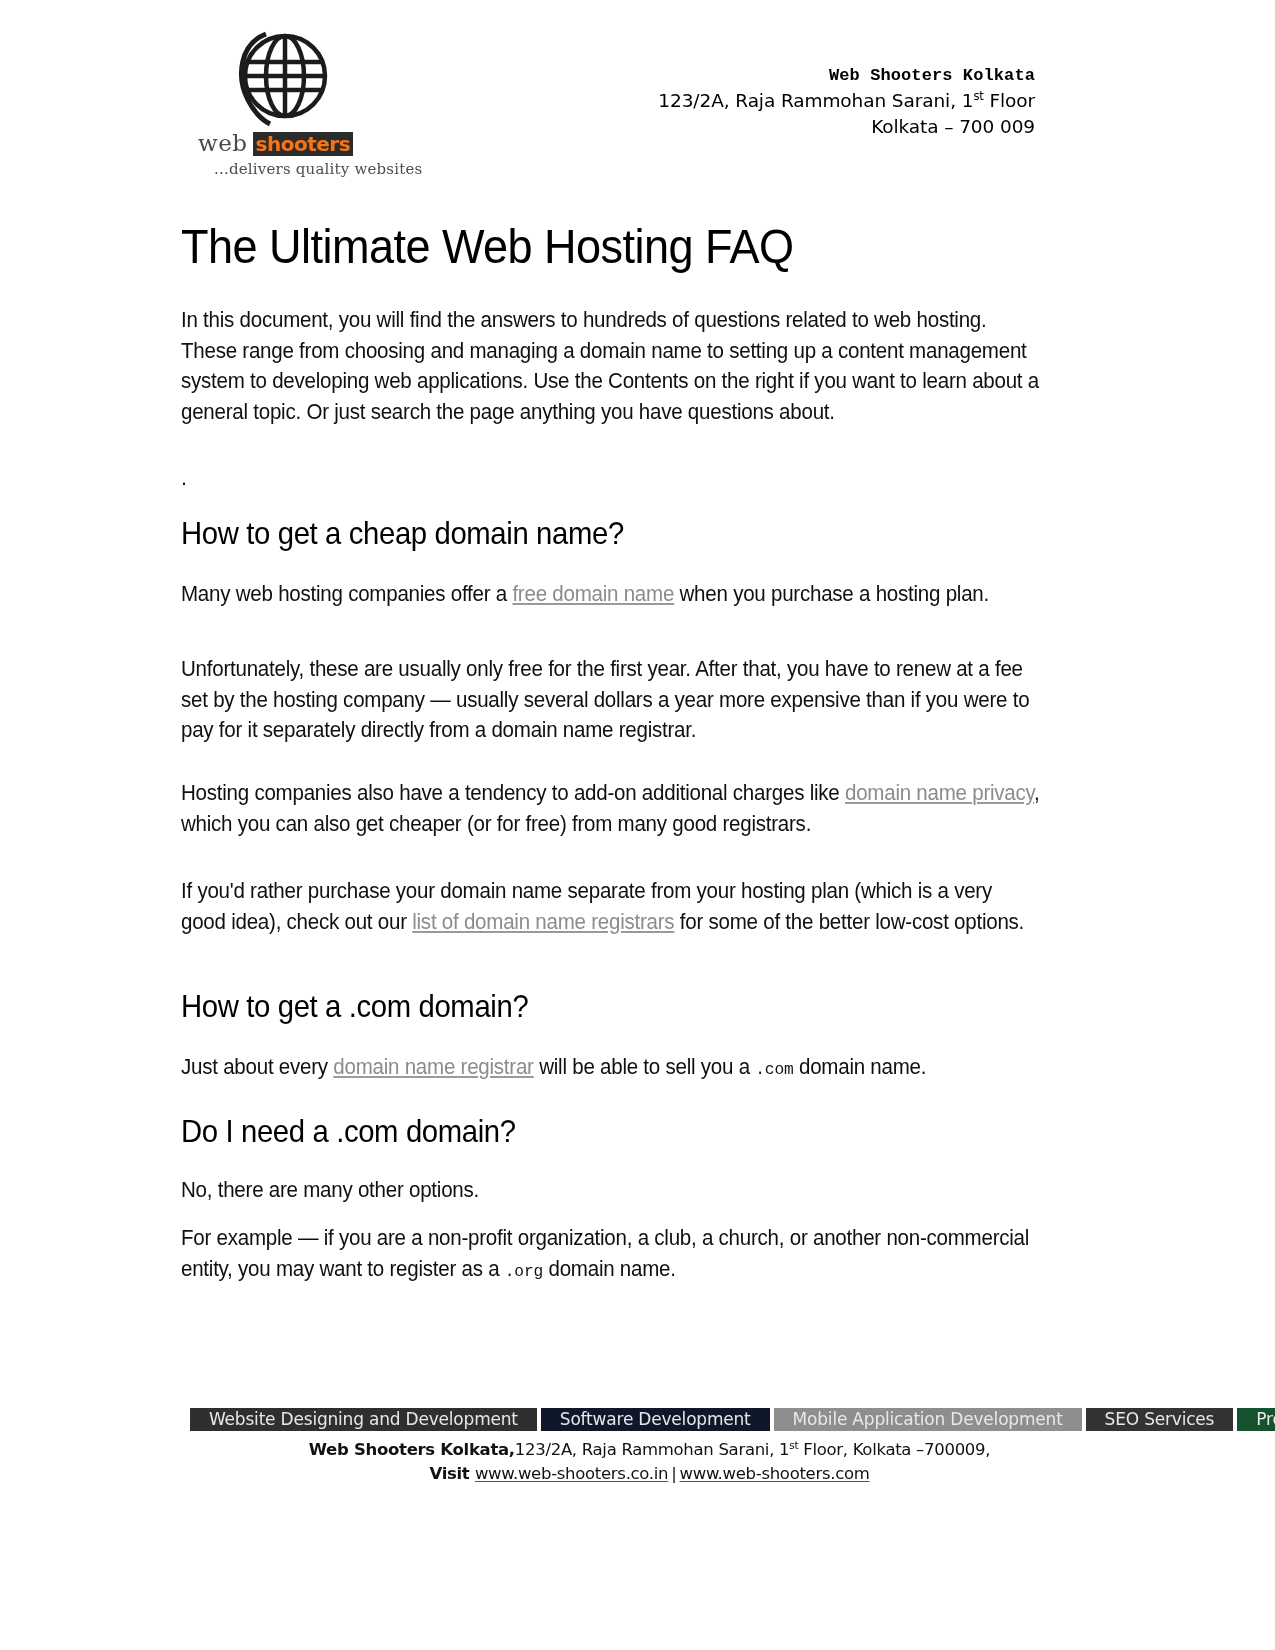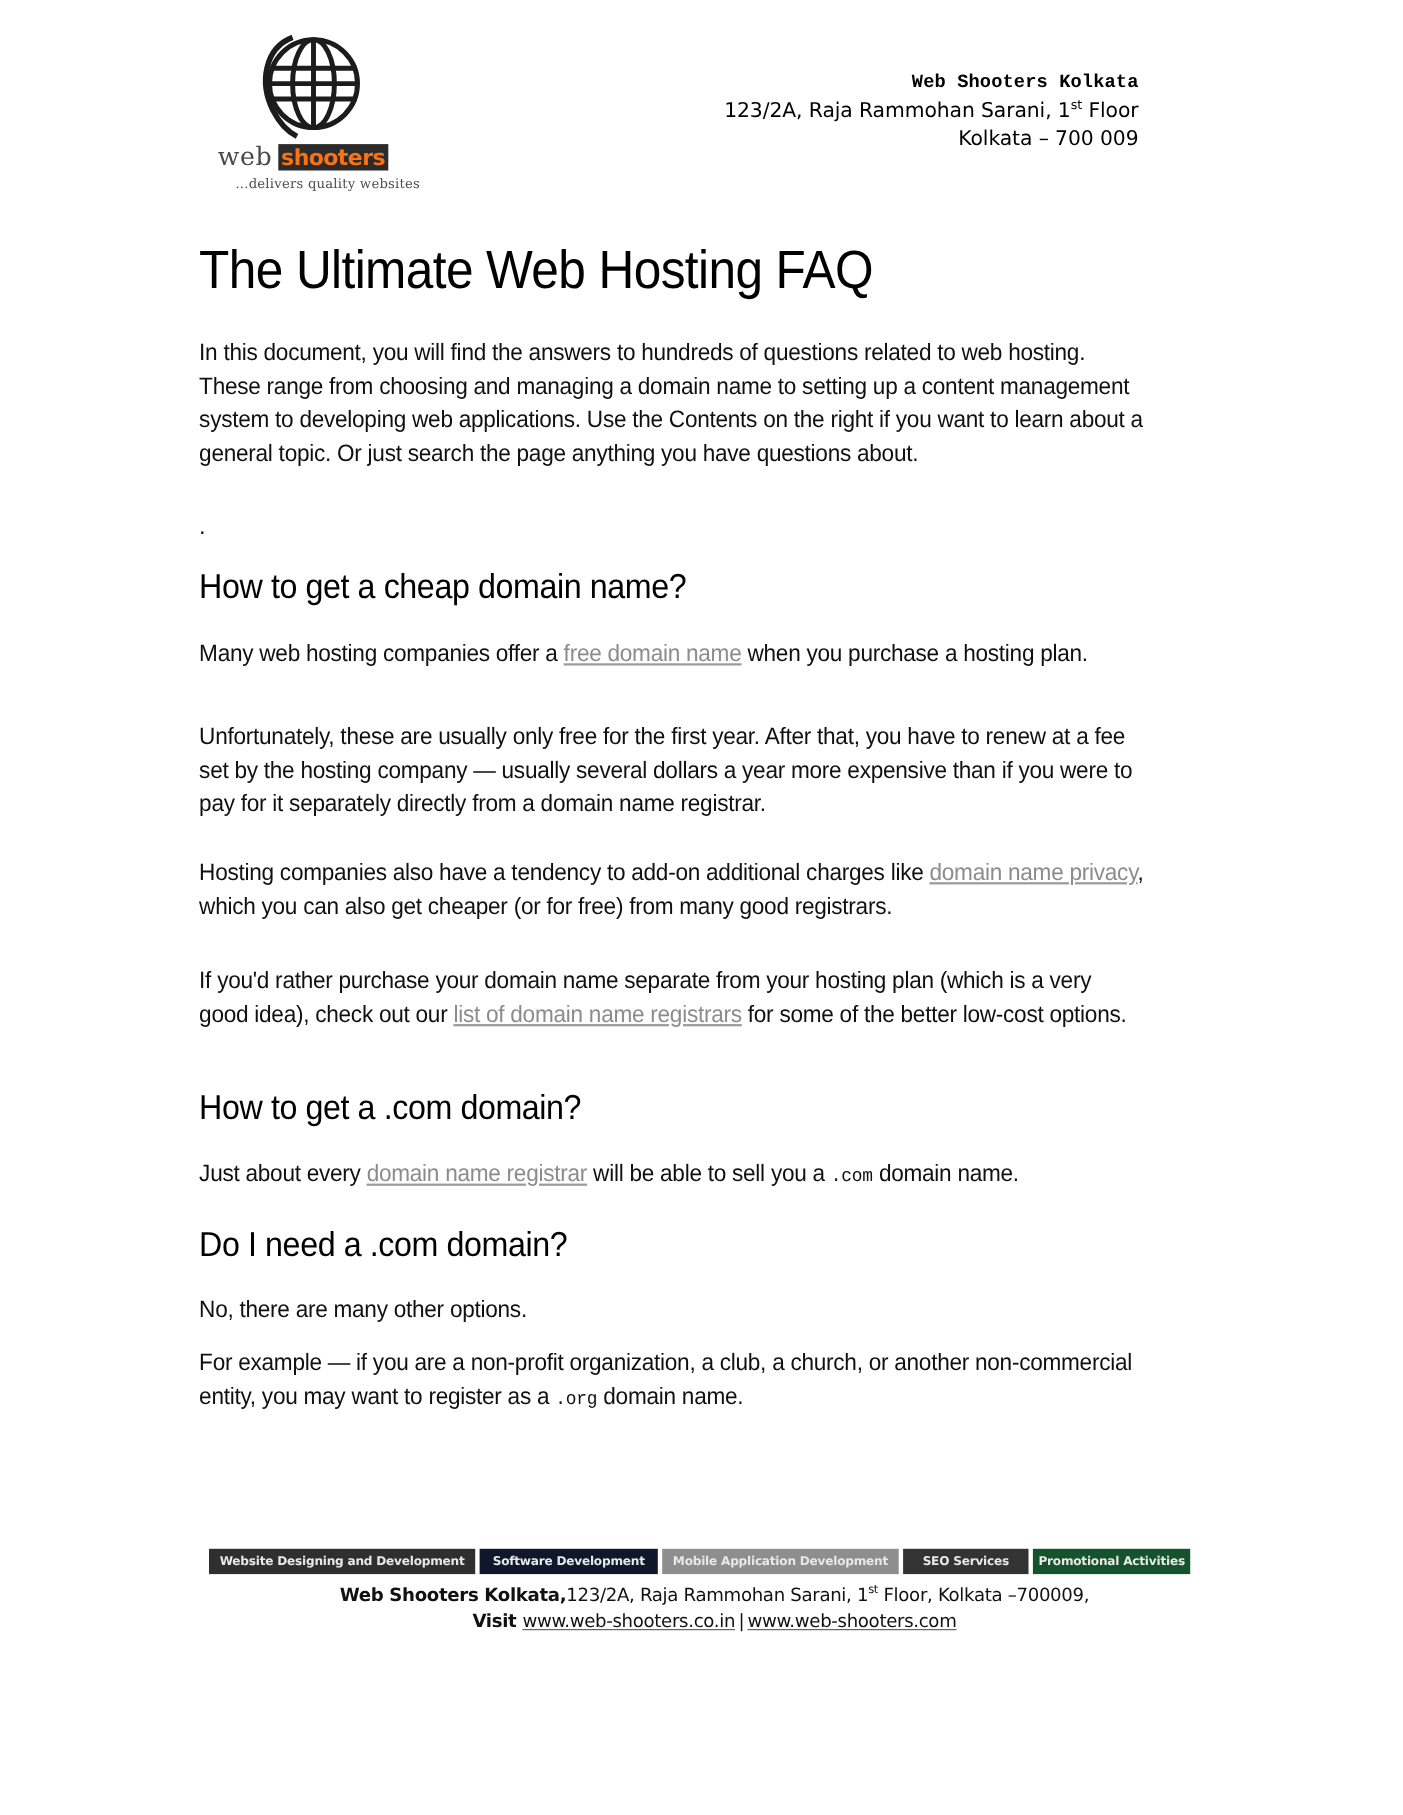--- a/index.html
+++ b/index.html
@@ -75,21 +75,21 @@
     font-weight: bold;
     font-size: 20px;
     letter-spacing: -0.5px;
   }
   .logo-tag {
     position: absolute;
     left: 16px;
     top: 138px;
     width: 175px;
     font-family: "DejaVu Serif", serif;
-    font-size: 12px;
+    font-size: 15px;
     color: #4d4d4d;
     letter-spacing: 0.2px;
     white-space: nowrap;
   }
 
   .letterhead-text {
     position: absolute;
     left: 480px;
     top: 42px;
     width: 555px;
@@ -222,29 +222,28 @@
     width: 852px;
     height: 23px;
     display: flex;
     gap: 4px;
     align-items: stretch;
   }
   .svc-badge {
     background: #3b3b3b;
     color: #e8e8e8;
     font-family: "DejaVu Sans", sans-serif;
-    font-size: 11px;
+    font-size: 17px;
     letter-spacing: -0.2px;
     display: flex;
     align-items: center;
     justify-content: center;
-    padding: 0 5px;
+    padding: 0 19px;
     white-space: nowrap;
     line-height: 1;
-    font-weight: bold;
   }
   .svc-badge.b0 { flex: 0 0 232px; background:#2f2f2f; }
   .svc-badge.b1 { flex: 0 0 152px; background:#0f172a; }
   .svc-badge.b2 { flex: 0 0 205px; background:#8e8e8e; }
   .svc-badge.b3 { flex: 0 0 104px; background:#333333; }
   .svc-badge.b4 { flex: 1 1 auto; background:#14532d; }
 
   .foot-lines {
     position: absolute;
     left: 12px;

